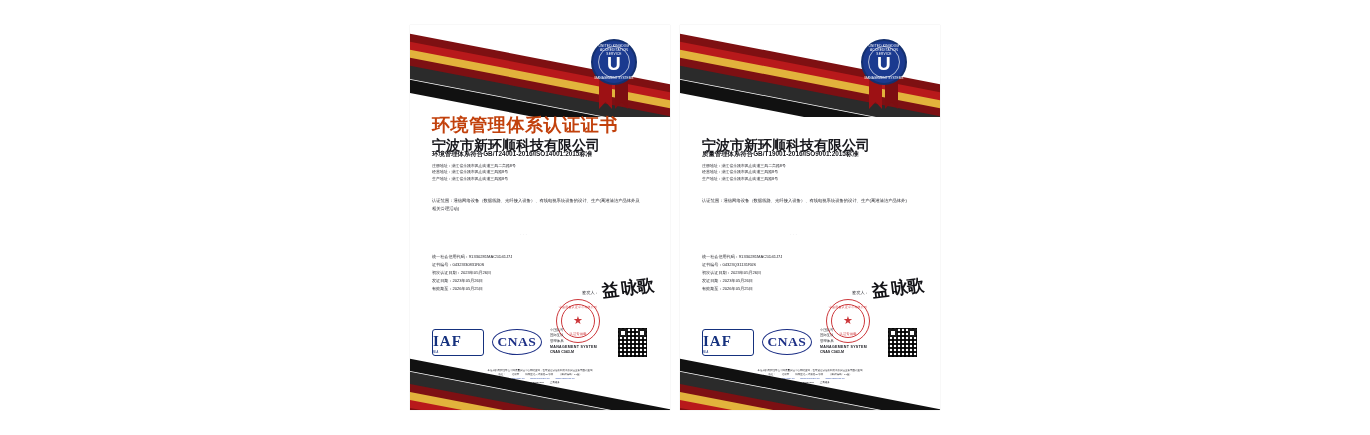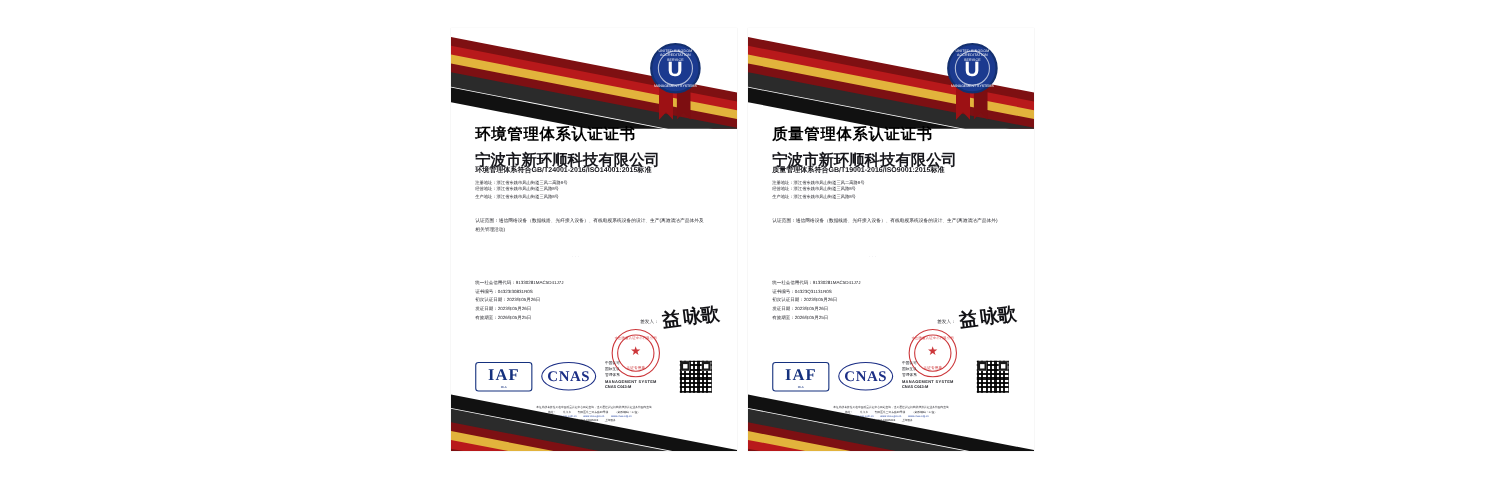--- a/index.html
+++ b/index.html
@@ -134,23 +134,23 @@
     width: 100%;
     font-size: 3.2px;
   }
 
   
   .cert-title {
     position: absolute;
     left: 22px;
     top: 88px;
     width: 215px;
-    font-size: 14px;
-    font-weight: bold;
-    color: #000000;
+    font-size: 18px;
+    font-weight: bold;
+    color: #c2410c;
     letter-spacing: 0.6px;
   }
   .company {
     position: absolute;
     left: 22px;
     top: 112px;
     width: 215px;
     font-size: 14px;
     font-weight: bold;
     color: #17171c;
@@ -279,21 +279,20 @@
   }
   .iaf {
     position: absolute;
     left: 0; top: 4px;
     width: 52px; height: 27px;
     border: 1.6px solid #15317e;
     border-radius: 3px;
     box-sizing: border-box;
     background: #ffffff;
     color: #15317e;
-    text-align: center;
   }
   .iaf .mk {
     font-family: "Liberation Serif", serif;
     font-size: 15px;
     font-weight: bold;
     line-height: 22px;
     letter-spacing: 1px;
   }
   .iaf .sub {
     position: absolute;
@@ -520,21 +519,20 @@
       <div class="ribbon-l"></div>
       <div class="ribbon-r"></div>
       <div class="disc">
         <div class="ring"></div>
         <div class="cap">UNITED KINGDOM ACCREDITATION SERVICE</div>
         <div class="u">U</div>
         <div class="capb">MANAGEMENT SYSTEMS</div>
       </div>
     </div>
 
-    <div class="cert-title">质量管理体系认证证书</div>
     <div class="company">宁波市新环顺科技有限公司</div>
     <div class="standard">质量管理体系符合GB/T19001-2016/ISO9001:2015标准</div>
 
     <div class="addr">
       <div>注册地址：浙江省余姚市凤山街道三凤二高路8号</div>
       <div>经营地址：浙江省余姚市凤山街道三凤路8号</div>
       <div>生产地址：浙江省余姚市凤山街道三凤路8号</div>
     </div>
 
     <div class="scope">认证范围：通信网络设备（数据线路、光纤接入设备）、有线电视系统设备的设计、生产(离港清洁产品体外)</div>

